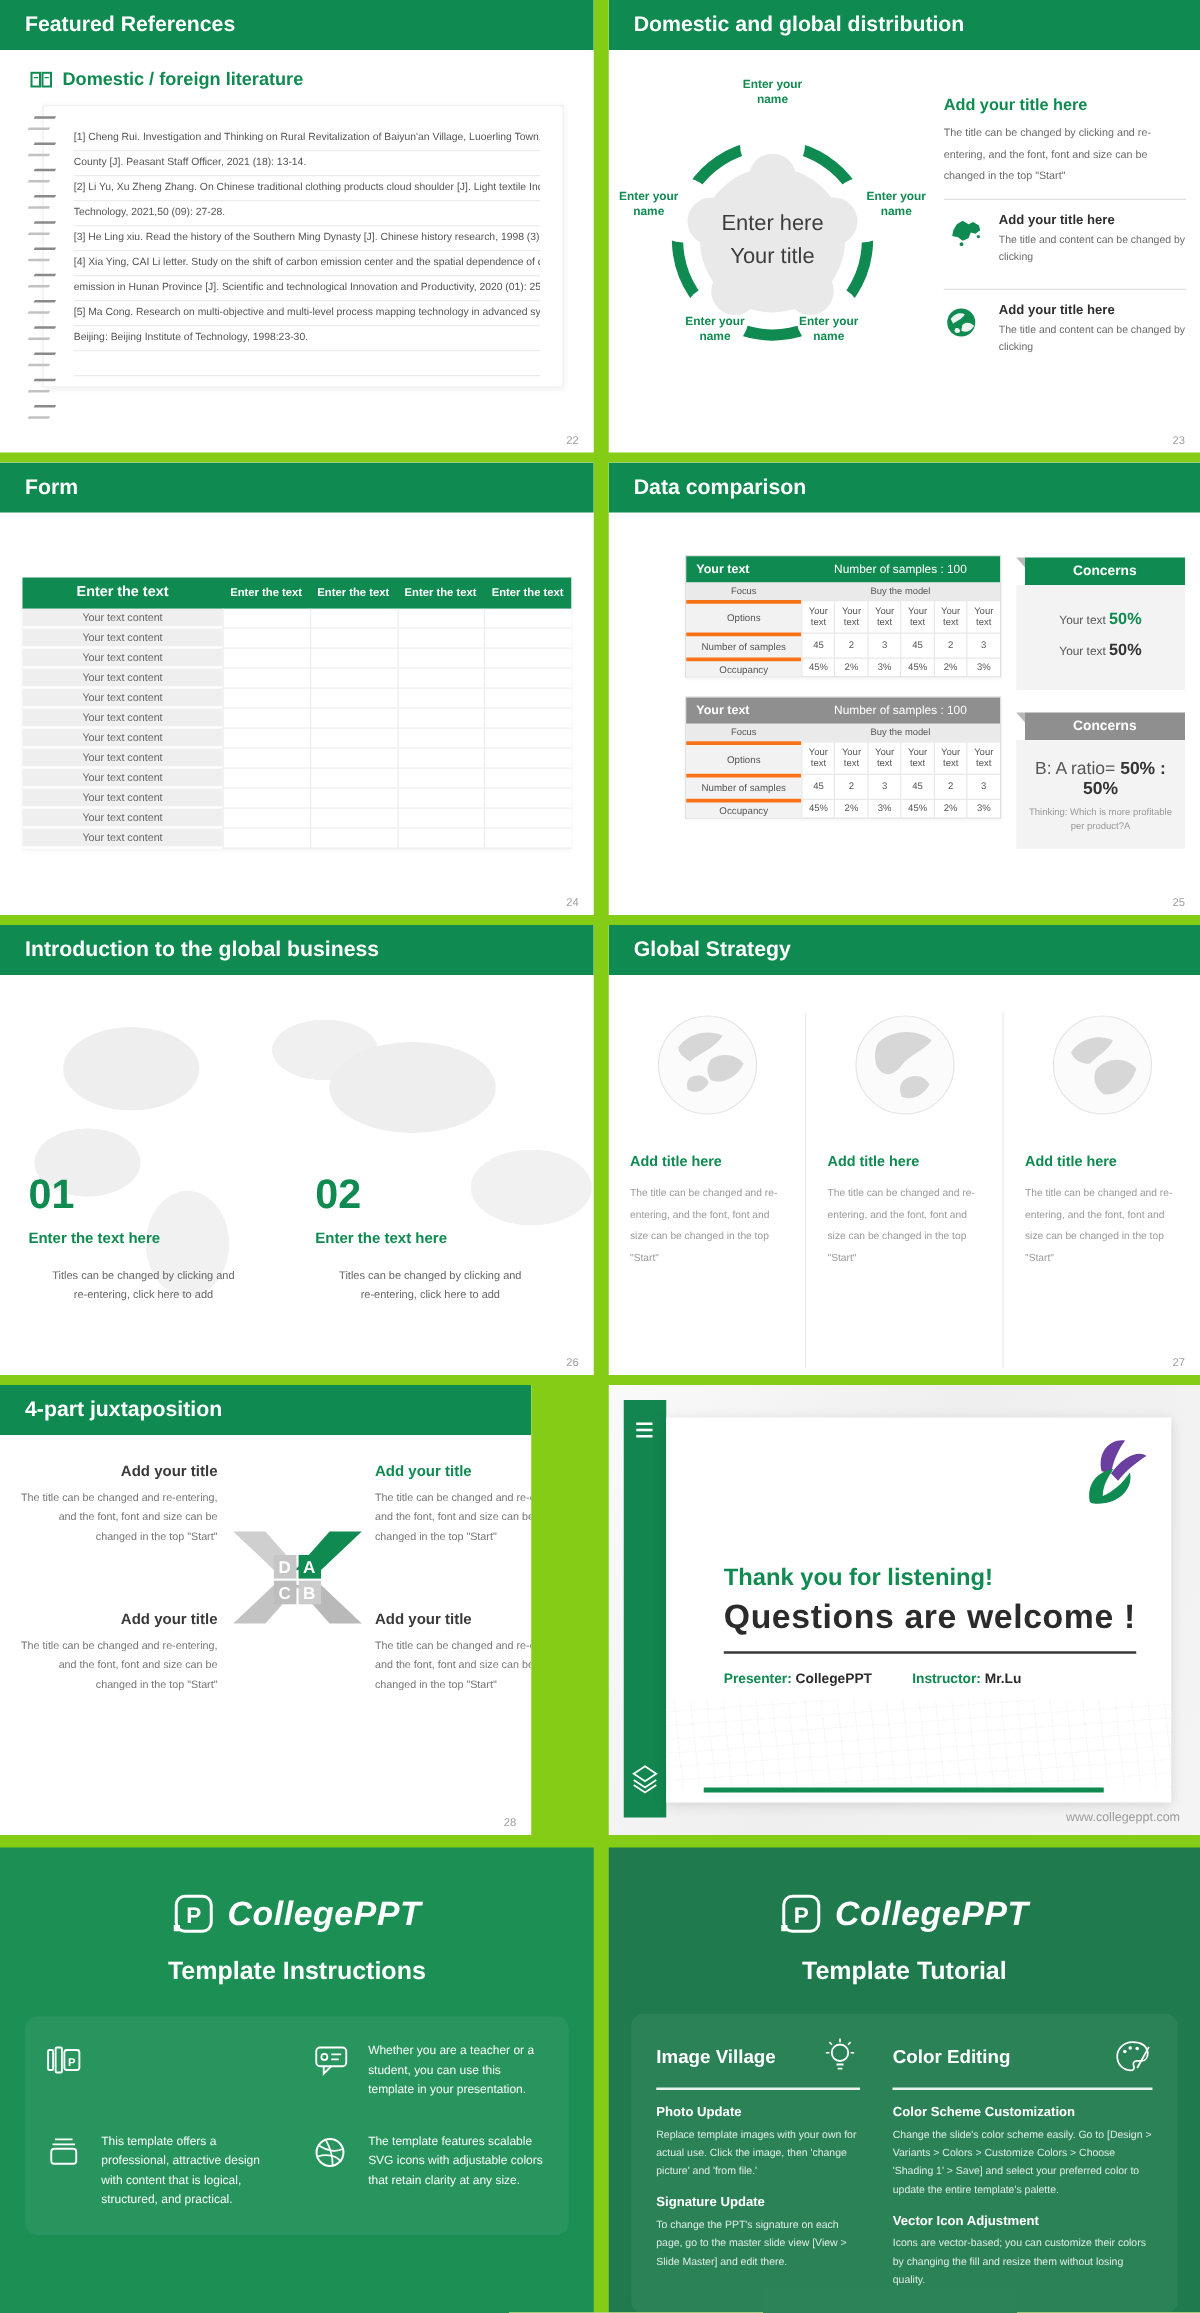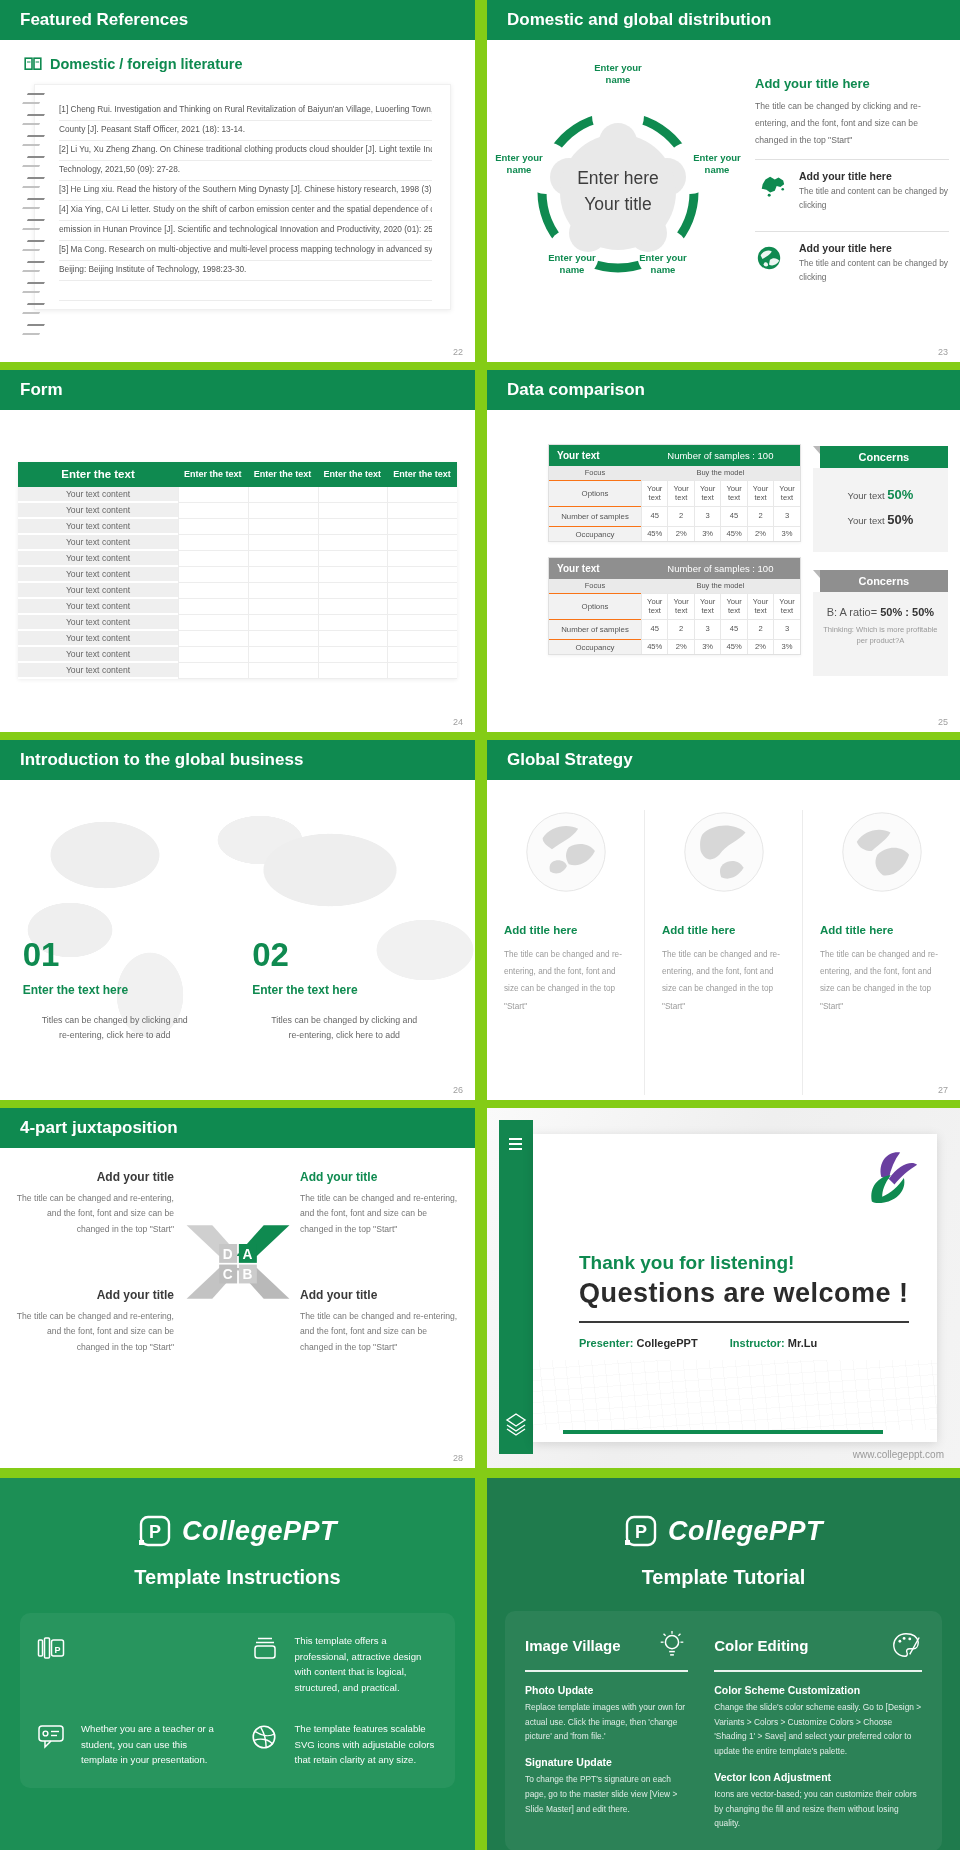--- a/index.html
+++ b/index.html
@@ -43,32 +43,32 @@
   
   .s25-wrap{display:flex;gap:12px;padding:34px 12px 0 16px;margin-left:45px;}
   .s25-left{width:284px;display:flex;flex-direction:column;gap:15px;}
   .tbl{border:1px solid #e0e0e0;color:#555;box-shadow:0 1px 3px rgba(0,0,0,.05);}
   .tbl-h{display:grid;grid-template-columns:92px 1fr;height:21px;line-height:21px;color:#fff;}
   .tbl-h.green{background:#0f8a50;}.tbl-h.gray{background:#8f8f8f;}
   .tbl-h .c1{padding-left:8px;font-weight:bold;font-size:10px;}
   .tbl-h .c2{text-align:center;font-size:9.5px;}
   .tbl-sub{display:grid;grid-template-columns:92px 1fr;background:#eaeaea;height:14px;line-height:14px;text-align:center;font-size:7.5px;color:#555;}
   .tbl-row{display:grid;grid-template-columns:92px repeat(6,1fr);}
-  .tbl-row .lab{background:#f2f2f2;display:flex;align-items:center;justify-content:center;border-top:1px solid #f97316;font-size:7.8px;text-align:center;}
+  .tbl-row .lab{background:#f2f2f2;display:flex;align-items:center;justify-content:center;border-top:3px solid #f97316;font-size:7.8px;text-align:center;}
   .tbl-row .v{display:flex;align-items:center;justify-content:center;border-top:1px solid #e8e8e8;border-left:1px solid #e8e8e8;font-size:7.6px;text-align:center;line-height:1.15;}
   .h24{height:26px;}.h20{height:20px;}.h15{height:15px;}
   .s25-right{width:152px;display:flex;flex-direction:column;gap:18px;padding-top:2px;}
   .concern .hd{position:relative;margin-left:7px;height:22px;line-height:22px;text-align:center;color:#fff;font-weight:bold;font-size:11px;}
   .concern .hd.green{background:#0f8a50;}.concern .hd.gray{background:#8f8f8f;}
   .concern .hd::before{content:"";position:absolute;left:-7px;top:0;border-right:7px solid rgba(0,0,0,.28);border-bottom:8px solid transparent;}
   .concern .bd{background:#f3f3f3;padding:14px 8px 12px;min-height:58px;}
   .cline{text-align:center;font-size:9.5px;color:#555;line-height:1.95;}
   .cline .vg{color:#0f8a50;font-weight:bold;font-size:13px;}
   .cline .vd{color:#333;font-weight:bold;font-size:13px;}
-  .c2l1{font-size:11px;color:#555;text-align:center;}
+  .c2l1{font-size:14px;color:#555;text-align:center;}
   .c2l1 b{color:#333;}
   .c2l2{font-size:7.6px;color:#999;text-align:center;margin-top:6px;line-height:1.5;}
 
   
   .map-bg{position:absolute;left:0;top:40px;right:0;bottom:0;opacity:.85;background:
     radial-gradient(90px 55px at 105px 75px,#ececec 60%,transparent 61%),
     radial-gradient(70px 45px at 70px 150px,#ededed 60%,transparent 61%),
     radial-gradient(55px 70px at 150px 215px,#efefef 60%,transparent 61%),
     radial-gradient(110px 60px at 330px 90px,#ececec 60%,transparent 61%),
     radial-gradient(80px 50px at 425px 170px,#efefef 60%,transparent 61%),
@@ -510,21 +510,21 @@
           <path d="M18 34 C26 22 42 18 54 24 C50 32 42 36 34 44 C26 44 20 40 18 34 Z" fill="#d7d7d7"></path>
           <path d="M40 48 C50 38 66 38 74 48 C70 62 58 72 46 70 C38 64 36 56 40 48 Z" fill="#d7d7d7"></path>
         </svg>
         <h4>Add title here</h4>
         <p>The title can be changed and re-entering, and the font, font and size can be changed in the top "Start"</p>
       </div>
     </div>
     <span class="pagenum">27</span>
   </section>
 
-  <section class="tile" style="left:0;top:1108px;width:475px;height:360px">
+  <section class="tile" style="left:0;top:1108px;width:425px;height:360px">
     <header class="bar">
       <span>4-part juxtaposition</span>
     </header>
     <div class="s28-block pos-tl">
       <h4>Add your title</h4>
       <p>The title can be changed and re-entering, and the font, font and size can be changed in the top "Start"</p>
     </div>
     <div class="s28-block pos-tr green-title">
       <h4>Add your title</h4>
       <p>The title can be changed and re-entering, and the font, font and size can be changed in the top "Start"</p>
@@ -614,38 +614,38 @@
             <rect x="2.5" y="5" width="4" height="16" rx="1" fill="none" stroke="#fff" stroke-width="1.5"></rect>
             <rect x="8.5" y="3" width="5" height="20" rx="1" fill="none" stroke="#fff" stroke-width="1.5"></rect>
             <rect x="15.5" y="5" width="12" height="16" rx="2" fill="none" stroke="#fff" stroke-width="1.5"></rect>
             <text x="21.5" y="17.5" text-anchor="middle" font-size="9" font-weight="bold" fill="#fff">P</text>
           </svg>
         </span>
       </div>
       <div class="instr-item">
         <span class="instr-icon">
           <svg width="30" height="26" viewBox="0 0 30 26">
-            <line x1="8" y1="3.5" x2="22" y2="3.5" stroke="#fff" stroke-width="1.5"></line>
-            <line x1="6" y1="7.5" x2="24" y2="7.5" stroke="#fff" stroke-width="1.5"></line>
-            <rect x="5" y="11" width="20" height="12" rx="2.5" fill="none" stroke="#fff" stroke-width="1.5"></rect>
-          </svg>
-        </span>
-        <span>This template offers a professional, attractive design with content that is logical, structured, and practical.</span>
-      </div>
-      <div class="instr-item">
-        <span class="instr-icon">
-          <svg width="30" height="26" viewBox="0 0 30 26">
             <rect x="3" y="3" width="24" height="15" rx="3" fill="none" stroke="#fff" stroke-width="1.5"></rect>
             <polyline points="9,18 9,24 15,18" fill="none" stroke="#fff" stroke-width="1.5"></polyline>
             <circle cx="9.5" cy="10.5" r="2.4" fill="none" stroke="#fff" stroke-width="1.4"></circle>
             <line x1="15" y1="8.5" x2="23" y2="8.5" stroke="#fff" stroke-width="1.4"></line>
             <line x1="15" y1="12.5" x2="21" y2="12.5" stroke="#fff" stroke-width="1.4"></line>
           </svg>
         </span>
         <span>Whether you are a teacher or a student, you can use this template in your presentation.</span>
+      </div>
+      <div class="instr-item">
+        <span class="instr-icon">
+          <svg width="30" height="26" viewBox="0 0 30 26">
+            <line x1="8" y1="3.5" x2="22" y2="3.5" stroke="#fff" stroke-width="1.5"></line>
+            <line x1="6" y1="7.5" x2="24" y2="7.5" stroke="#fff" stroke-width="1.5"></line>
+            <rect x="5" y="11" width="20" height="12" rx="2.5" fill="none" stroke="#fff" stroke-width="1.5"></rect>
+          </svg>
+        </span>
+        <span>This template offers a professional, attractive design with content that is logical, structured, and practical.</span>
       </div>
       <div class="instr-item">
         <span class="instr-icon">
           <svg width="28" height="28" viewBox="0 0 26 26">
             <circle cx="13" cy="13" r="10" fill="none" stroke="#fff" stroke-width="1.5"></circle>
             <path d="M5 8 C11 12 18 13 23 10" fill="none" stroke="#fff" stroke-width="1.3"></path>
             <path d="M4 16 C10 14 18 15 21 20" fill="none" stroke="#fff" stroke-width="1.3"></path>
             <path d="M10 4 C13 9 15 16 15 23" fill="none" stroke="#fff" stroke-width="1.3"></path>
           </svg>
         </span>

